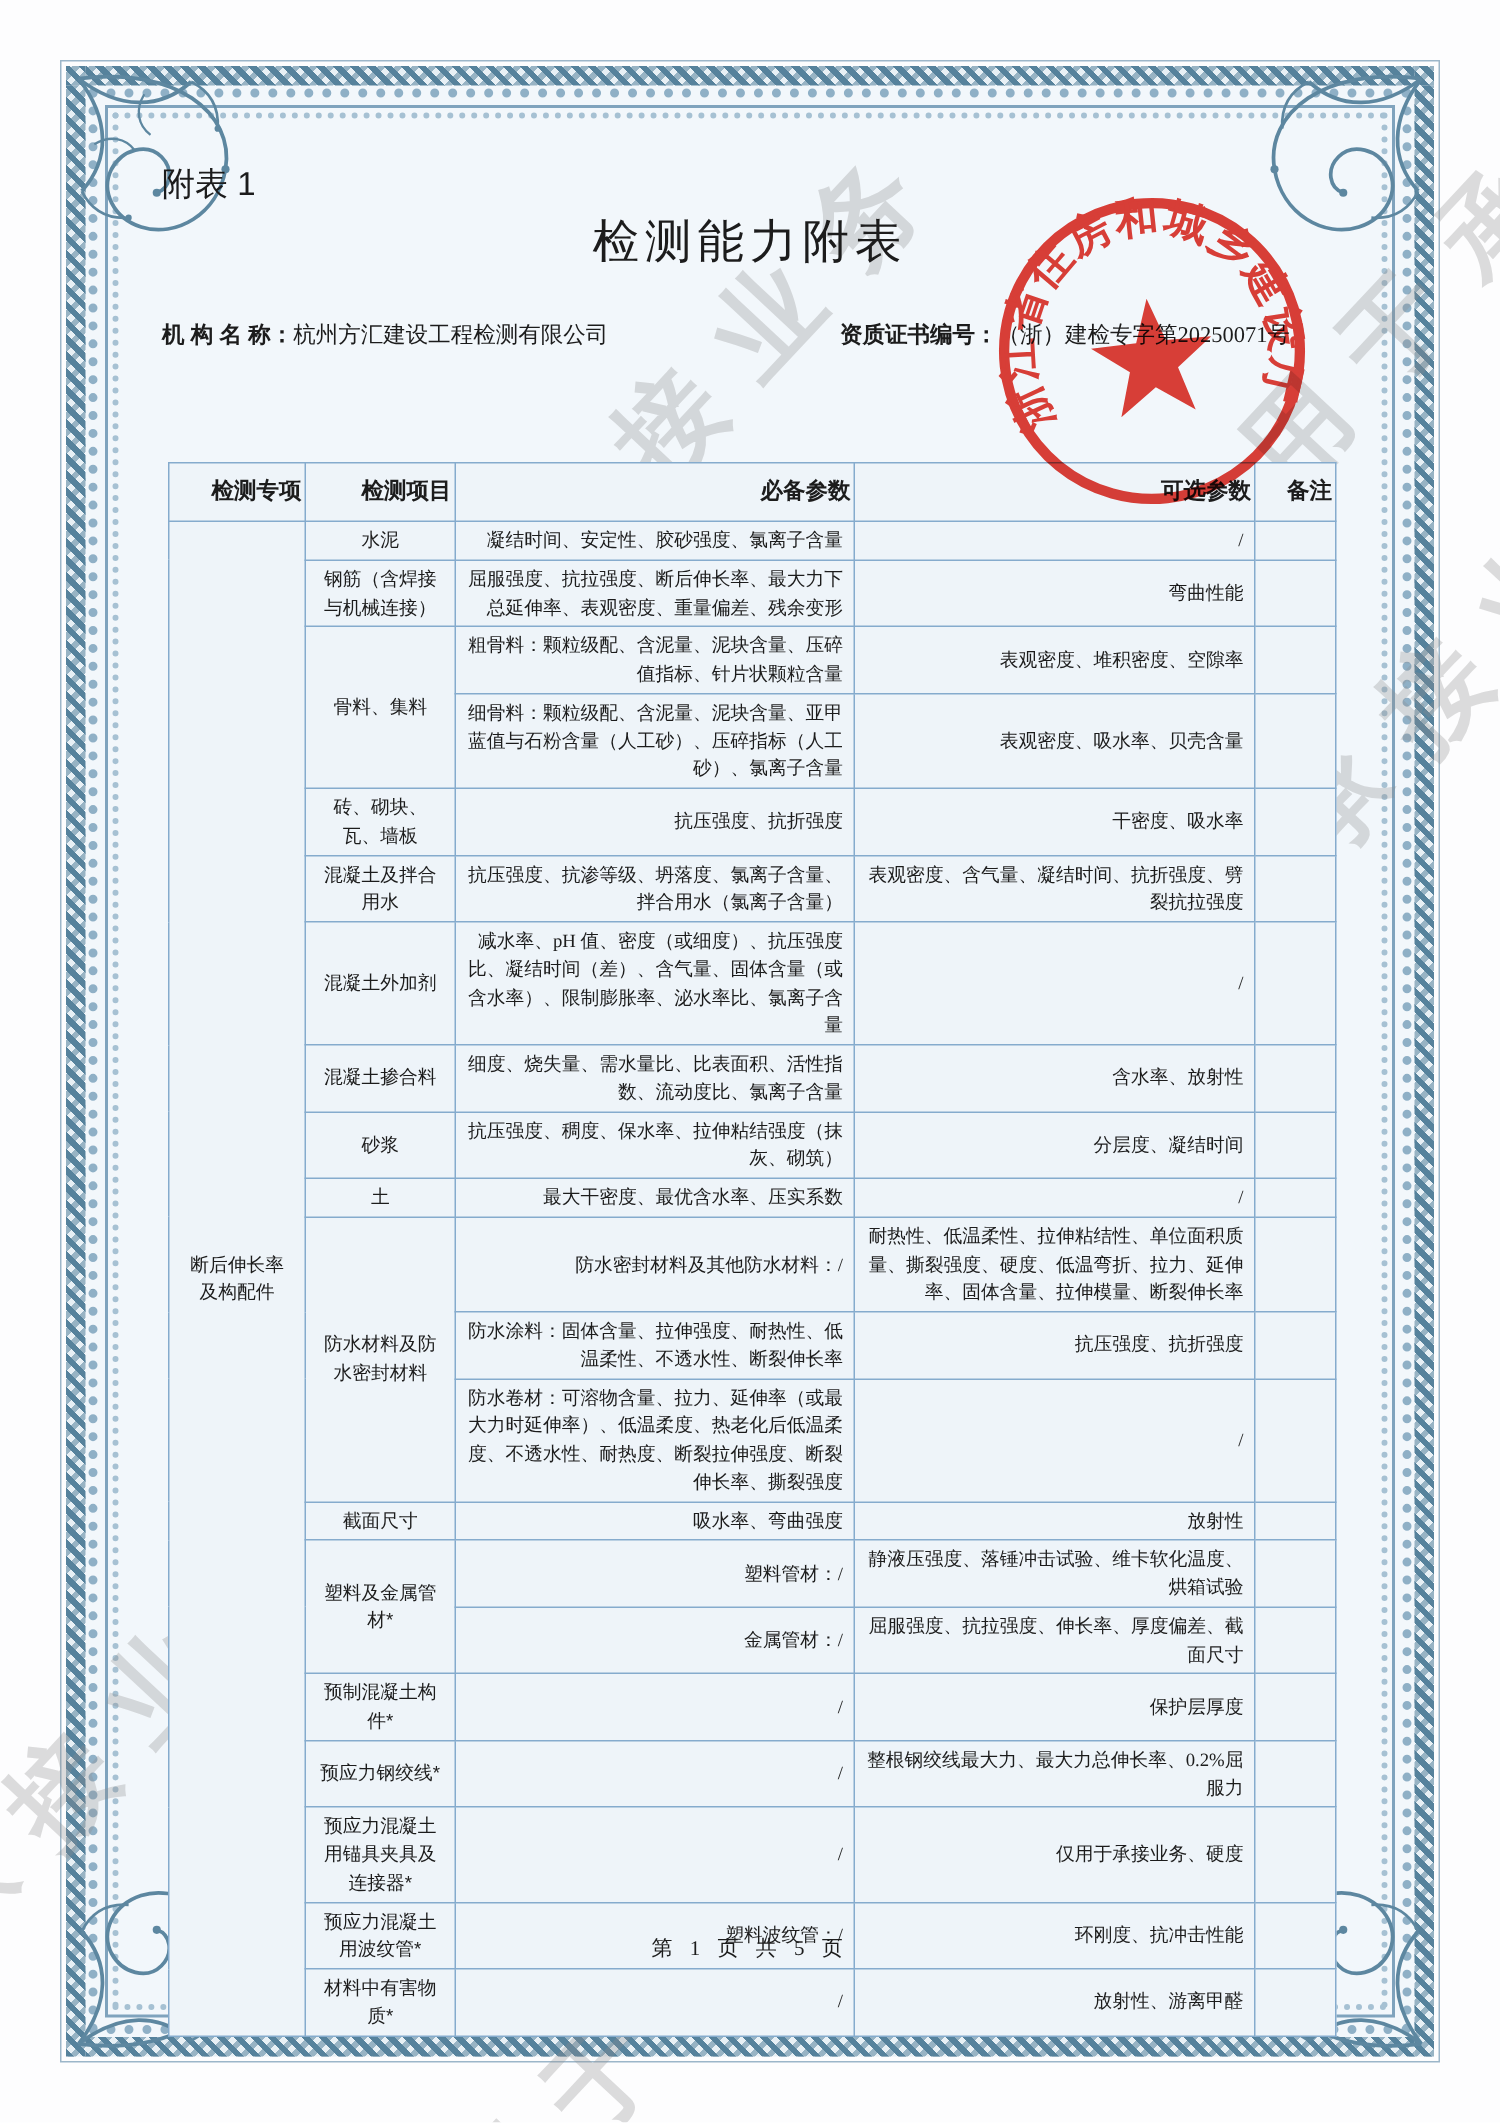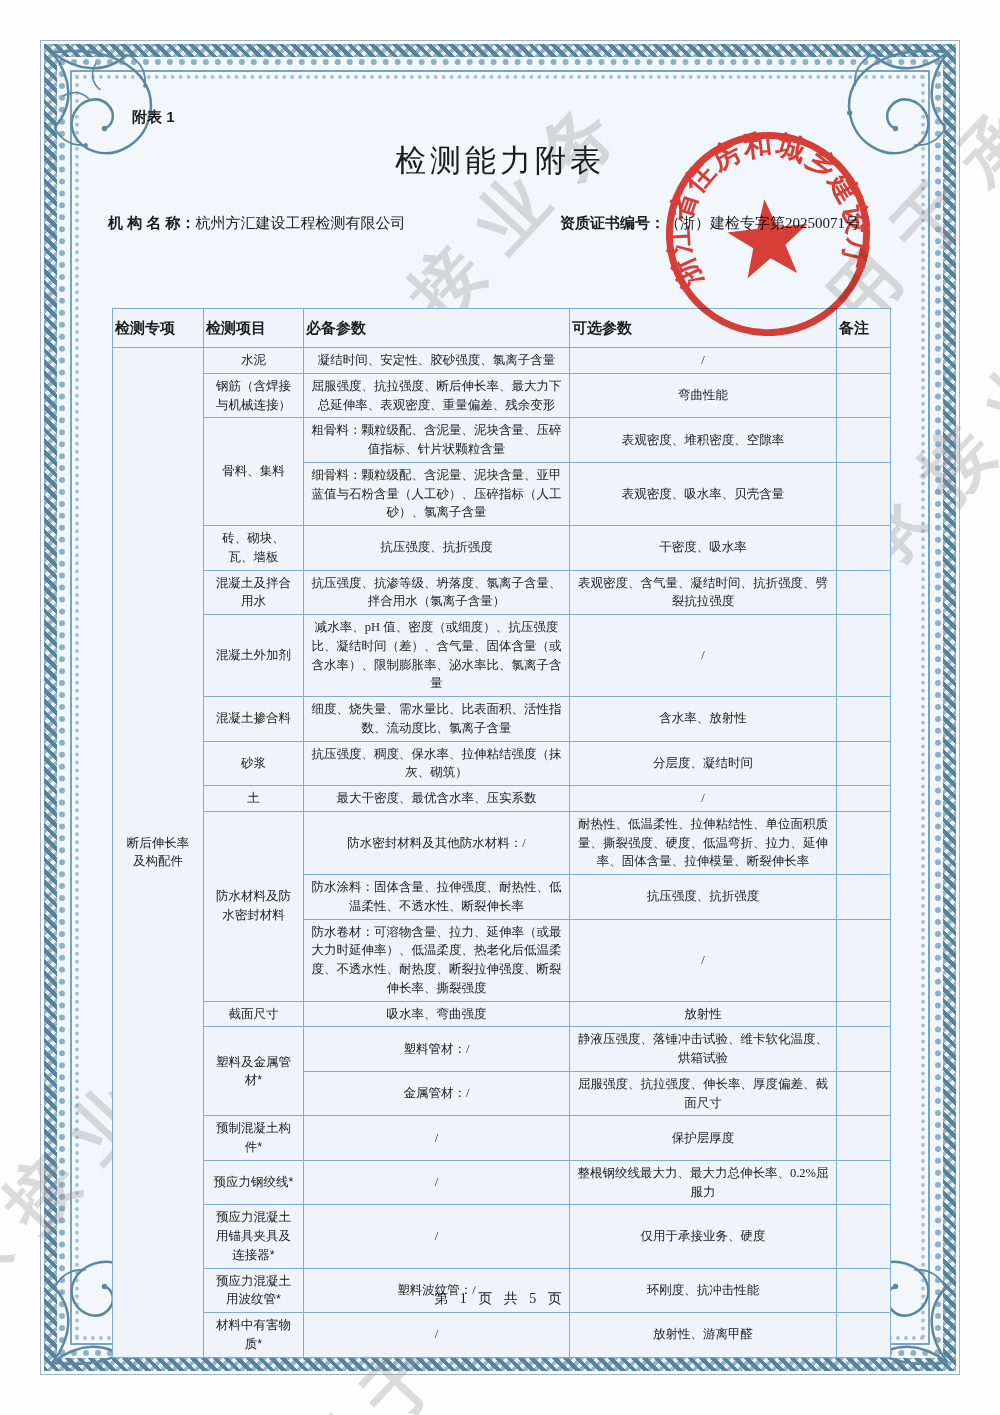--- a/index.html
+++ b/index.html
@@ -28,41 +28,41 @@
       font-size:70px;letter-spacing:26px;color:var(--watermark,#8f8f8f);opacity:.30;
       transform:translate(-50%,-50%) rotate(-47deg);pointer-events:none;}
   .wm1{left:390px;top:345px;}
   .wm2{left:1005px;top:140px;}
   .wm3{left:900px;top:525px;}
   .wm4{left:455px;top:880px;}
   .wm5{left:-15px;top:1255px;}
   .wm6{left:475px;top:1305px;}
 
   
-  .appendix{position:absolute;left:108px;top:108px;font-size:15px;font-weight:700;margin-left:24px;}
+  .appendix{position:absolute;left:108px;top:108px;font-size:22px;font-weight:400;}
   .title{position:absolute;left:0;top:140px;width:100%;text-align:center;
          font-size:31px;font-weight:400;letter-spacing:4px;}
   .info-row{position:absolute;left:108px;width:790px;display:flex;font-size:15px;}
   .info-row1{top:214px;}
   .info-row2{top:256px;}
   .info-cell-left{flex:0 0 452px;}
   .info-cell-right{flex:1;}
   .ilabel{font-weight:800;}
   .ivalue{font-family:"Liberation Serif",serif;}
 
   
   table.cap{position:absolute;left:112px;top:308px;width:778px;border-collapse:collapse;
             table-layout:fixed;background:var(--cell_bg,#eef4f9);}
   table.cap col.c1{width:91px;} table.cap col.c2{width:100px;}
   table.cap col.c3{width:266px;} table.cap col.c4{width:267px;} table.cap col.c5{width:54px;}
   table.cap th,table.cap td{border:1px solid var(--table_border,#85abcd);
      font-size:12.5px;line-height:1.5;padding:3px 7px;vertical-align:middle;}
-  table.cap th{font-size:15px;font-weight:800;text-align:left;height:30px;padding:4px 2px;}
+  table.cap th{font-size:15px;font-weight:800;text-align:right;height:30px;padding:4px 2px;}
   td.item,td.spec{text-align:center;font-family:Liberation Sans, sans-serif;}
-  td.req,td.opt{text-align:center;font-family:"Liberation Serif",serif;margin-top:43px;}
+  td.req,td.opt{text-align:right;font-family:"Liberation Serif",serif;margin-top:43px;}
   td.spec{font-size:15px;}
   td.remark{}
 
   
   .footer{position:absolute;left:0;top:1290px;width:100%;text-align:center;
           font-size:14px;letter-spacing:4px;font-family:"Liberation Serif",serif;}
 
   
   .stamp{position:absolute;left:662px;top:128px;width:212px;height:212px;
          transform:rotate(-6deg);opacity:.88;mix-blend-mode:multiply;pointer-events:none;}

